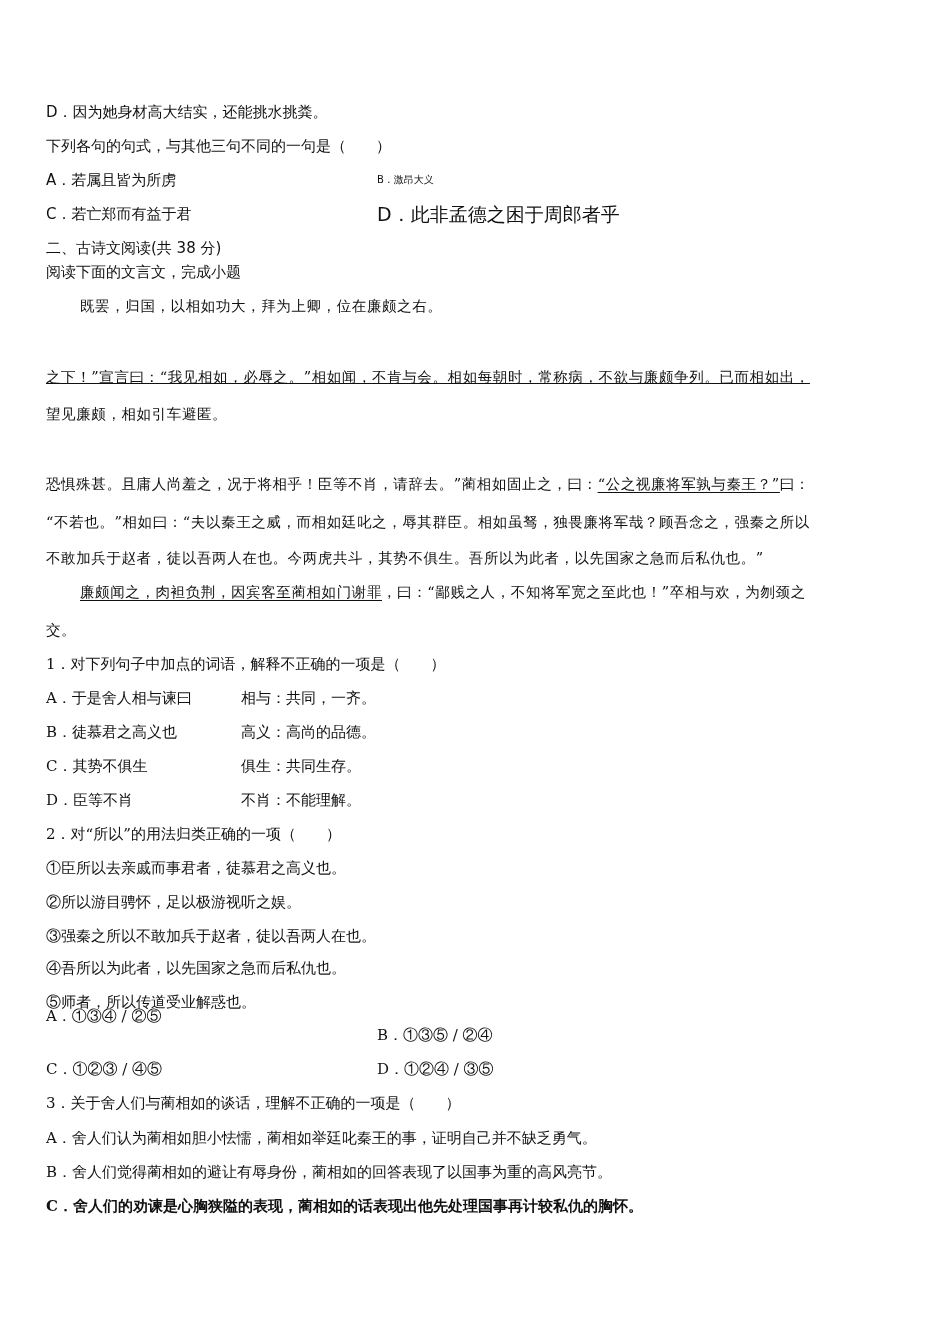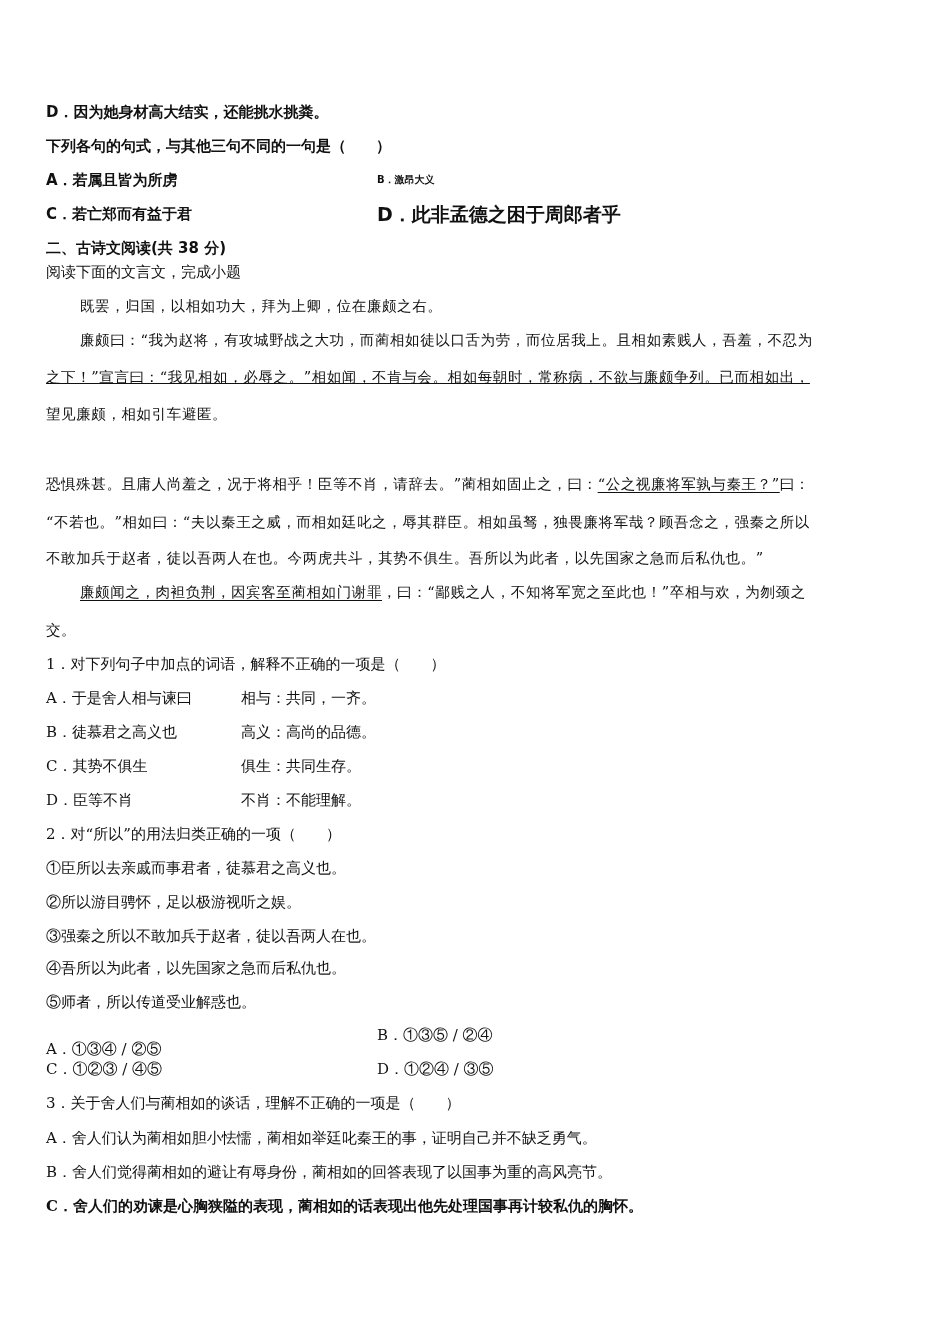--- a/index.html
+++ b/index.html
@@ -1,20 +1,20 @@
 <!DOCTYPE html>
 <html><head>
 <meta charset="utf-8">
 <style>
   html, body { margin:0; padding:0; background:#ffffff; }
   body { width:950px; height:1344px; position:relative; overflow:hidden; color:#111; }
   .page { position:absolute; left:0; top:0; width:950px; height:1344px; }
   .line { position:absolute; left:46px; white-space:nowrap; font-size:15px; line-height:20px; }
   .song { font-family:"DejaVu Serif", "Liberation Serif", serif; }
-  .bold { font-weight:bold; font-family:"DejaVu Sans", "Liberation Sans", sans-serif;text-align:right; }
+  .bold { font-weight:normal; font-family:"DejaVu Sans", "Liberation Sans", sans-serif;text-align:right; }
   .kai { font-family:"DejaVu Serif", "Liberation Serif", serif; font-size:14.5px; letter-spacing:0.6px; }
   .indent { left:80px; }
   .opt2 { position:absolute; left:377px; white-space:nowrap; }
   .expl { position:absolute; left:241px; white-space:nowrap; }
   .ul { text-decoration:underline; text-underline-offset:3px; }
 </style>
 </head>
 <body>
 
 <div class="page">
@@ -25,21 +25,20 @@
   <div class="line bold" style="top:170px;">A．若属且皆为所虏</div>
   <div class="opt2 bold" style="top:170px; font-size:10px; line-height:20px;">B．激昂大义</div>
   <div class="line bold" style="top:204px;">C．若亡郑而有益于君</div>
   <div class="opt2 bold" style="top:204px; font-size:19px; line-height:20px;">D．此非孟德之困于周郎者乎</div>
 
   <div class="line bold" style="top:238px;">二、古诗文阅读(共 38 分)</div>
   <div class="line song" style="top:262px;">阅读下面的文言文，完成小题</div>
 
   <div class="line kai indent" style="top:296px;">既罢，归国，以相如功大，拜为上卿，位在廉颇之右。</div>
 
-  <div class="line kai indent" style="top:330px;">廉颇曰：“我为赵将，有攻城野战之大功，而蔺相如徒以口舌为劳，而位居我上。且相如素贱人，吾羞，不忍为</div>
   <div class="line kai" style="top:367px;text-decoration:underline;">之下！”宣言曰：“我见相如，必辱之。”相如闻，不肯与会。相如每朝时，常称病，不欲与廉颇争列。已而相如出，</div>
   <div class="line kai" style="top:404px;">望见廉颇，相如引车避匿。</div>
 
   <div class="line kai" style="top:474px;">
     <span>恐惧殊甚。且庸人尚羞之，况于将相乎！臣等不肖，请辞去。”蔺相如固止之，曰：</span><span class="ul">“公之视廉将军孰与秦王？”</span><span>曰：</span>
   </div>
   <div class="line kai" style="top:548px;">不敢加兵于赵者，徒以吾两人在也。今两虎共斗，其势不俱生。吾所以为此者，以先国家之急而后私仇也。”</div>
   <div class="line kai" style="top:512px;">“不若也。”相如曰：“夫以秦王之威，而相如廷叱之，辱其群臣。相如虽驽，独畏廉将军哉？顾吾念之，强秦之所以</div>
 
   <div class="line kai indent" style="top:582px;">
@@ -64,21 +63,21 @@
     <span>D．臣等不肖</span>
   </div>
   <div class="expl song" style="top:790px; font-size:15px; line-height:20px;">不肖：不能理解。</div>
 
   <div class="line song" style="top:824px;">2．对“所以”的用法归类正确的一项（　　）</div>
   <div class="line song" style="top:858px;">①臣所以去亲戚而事君者，徒慕君之高义也。</div>
   <div class="line song" style="top:892px;">②所以游目骋怀，足以极游视听之娱。</div>
   <div class="line song" style="top:926px;">③强秦之所以不敢加兵于赵者，徒以吾两人在也。</div>
   <div class="line song" style="top:958px;">④吾所以为此者，以先国家之急而后私仇也。</div>
   <div class="line song" style="top:992px;">⑤师者，所以传道受业解惑也。</div>
-  <div class="line song" style="top:1039px;text-align:right;">A．①③④ / ②⑤</div>
+  <div class="line song" style="top:1006px;text-align:right;">A．①③④ / ②⑤</div>
   <div class="opt2 song" style="top:1025px; font-size:15px; line-height:20px;">B．①③⑤ / ②④</div>
   <div class="line song" style="top:1059px;">C．①②③ / ④⑤</div>
   <div class="opt2 song" style="top:1059px; font-size:15px; line-height:20px;">D．①②④ / ③⑤</div>
 
   <div class="line song" style="top:1093px;">3．关于舍人们与蔺相如的谈话，理解不正确的一项是（　　）</div>
   <div class="line song" style="top:1128px;">A．舍人们认为蔺相如胆小怯懦，蔺相如举廷叱秦王的事，证明自己并不缺乏勇气。</div>
   <div class="line song" style="top:1162px;">B．舍人们觉得蔺相如的避让有辱身份，蔺相如的回答表现了以国事为重的高风亮节。</div>
   <div class="line song" style="top:1196px;font-weight:bold;">C．舍人们的劝谏是心胸狭隘的表现，蔺相如的话表现出他先处理国事再计较私仇的胸怀。</div>
 
 </div>

